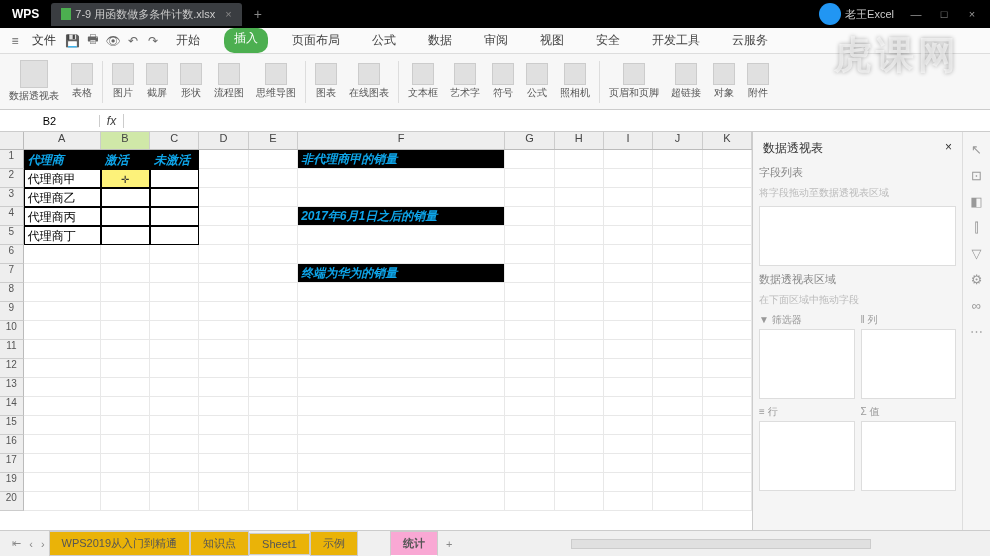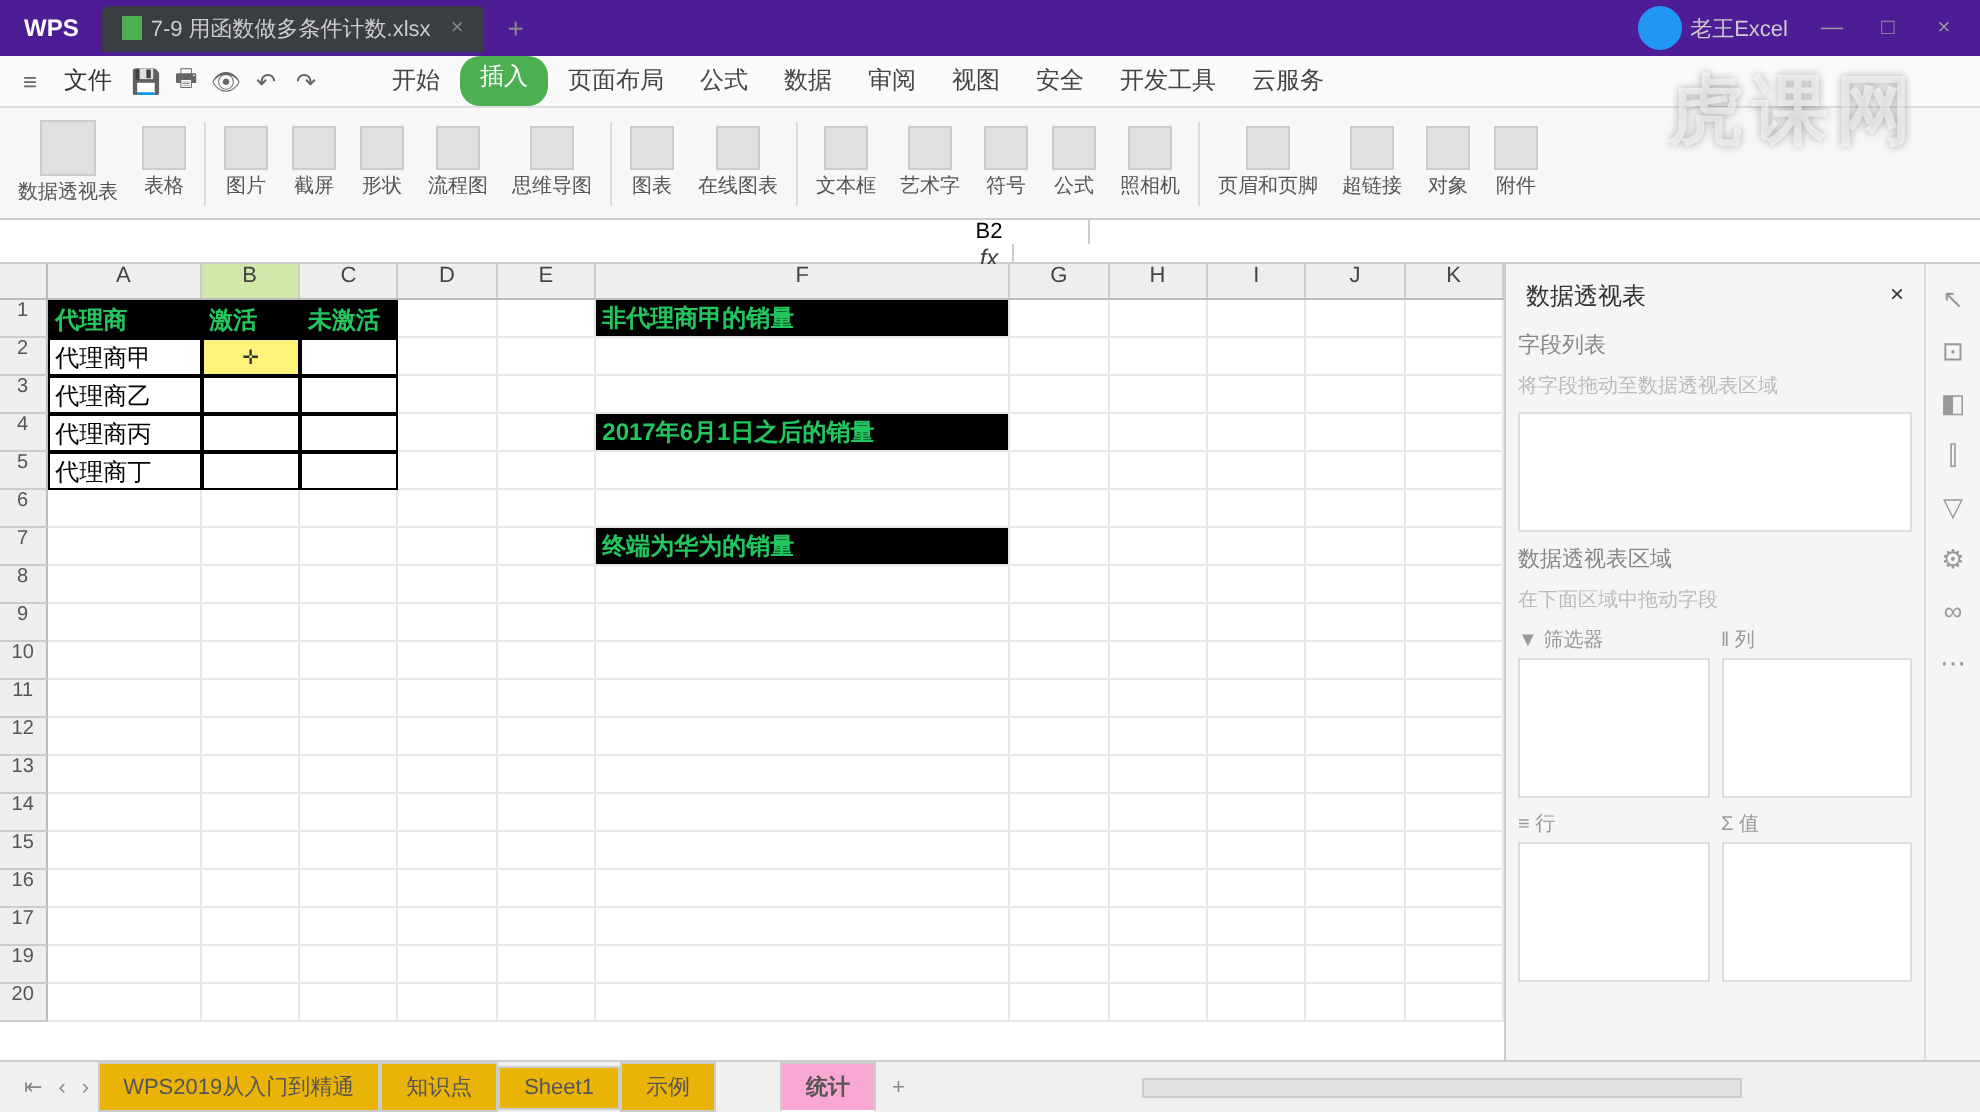--- a/index.html
+++ b/index.html
@@ -1,61 +1,61 @@
 <!DOCTYPE html>
 <html><head>
 <meta charset="utf-8">
 <style>
 * { margin: 0; padding: 0; box-sizing: border-box; font-family: "Microsoft YaHei", sans-serif; }
 body { width: 990px; height: 556px; background: #f0f0f0; overflow: hidden; font-size: 12px; position: relative; }
 
-.titlebar { height: 28px; background: #4c1d95; display: flex; align-items: center; color: #999; padding: 0 4px; }
+.titlebar { height: 28px; background: #000000; display: flex; align-items: center; color: #999; padding: 0 4px; }
 .titlebar .wps-logo { color: #fff; font-weight: bold; font-size: 12px; padding: 0 8px; }
 .titlebar .tab { background: #3a3d41; color: #ccc; padding: 4px 10px; font-size: 11px; display: flex; align-items: center; gap: 4px; border-radius: 3px 3px 0 0; margin-left: 4px; }
 .titlebar .tab .doc-icon { width: 10px; height: 12px; background: #4caf50; }
 .titlebar .plus { color: #888; padding: 0 12px; font-size: 14px; }
 .titlebar .spacer { flex: 1; }
 .titlebar .user-badge { width: 22px; height: 22px; border-radius: 50%; background: #2196f3; margin: 0 4px; }
 .titlebar .user-name { font-size: 11px; color: #ccc; margin-right: 8px; }
 .titlebar .win-btn { width: 28px; text-align: center; color: #999; font-size: 11px; }
 
 .menubar { height: 26px; background: #fafafa; border-bottom: 1px solid #ddd; display: flex; align-items: center; padding: 0 6px; gap: 2px; }
 .menubar .m-icon { width: 18px; height: 18px; color: #666; display: flex; align-items: center; justify-content: center; font-size: 12px; }
 .menubar .file { padding: 0 6px; font-size: 12px; color: #333; }
-.menubar .mtabs { display: flex; gap: 2px; margin-left: 24px; }
+.menubar .mtabs { display: flex; gap: 16px; margin-left: 4px; }
 .menubar .mtab { padding: 4px 8px; font-size: 12px; color: #444; cursor: pointer; }
 .menubar .mtab.active { background: #4caf50; color: #fff; border-radius: 10px; padding: 2px 10px; }
 
 .ribbon { height: 56px; background: #f7f7f7; border-bottom: 1px solid #ccc; display: flex; align-items: center; padding: 2px 6px; gap: 6px; overflow: hidden; }
 .ribbon .grp { display: flex; flex-direction: column; align-items: center; gap: 1px; padding: 0 3px; }
 .ribbon .grp .ric { width: 22px; height: 22px; background: #e0e0e0; border: 1px solid #ccc; }
 .ribbon .grp .ric.lg { width: 28px; height: 28px; }
 .ribbon .grp .lbl { font-size: 10px; color: #555; white-space: nowrap; }
 .ribbon .sep { width: 1px; height: 42px; background: #ddd; }
 
-.formula-bar { height: 22px; background: #fff; border-bottom: 1px solid #ccc; display: flex; align-items: center; flex-direction: column; }
+.formula-bar { height: 22px; background: #fff; border-bottom: 1px solid #ccc; display: flex; align-items: center; }
 .formula-bar .namebox { width: 100px; border-right: 1px solid #ccc; padding: 0 8px; font-size: 11px; text-align: center; }
 .formula-bar .fx-btn { width: 24px; text-align: center; color: #404040; font-style: italic; border-right: 1px solid #ccc; }
 .formula-bar .fx-input { flex: 1; padding: 0 6px; font-size: 11px; }
 
 .main { display: flex; height: 398px; }
 .grid-area { flex: 1; background: #fff; position: relative; overflow: hidden; }
 .col-headers { display: flex; height: 18px; background: #eee; border-bottom: 1px solid #bbb; }
 .corner { width: 24px; background: #eee; border-right: 1px solid #bbb; }
 .ch { border-right: 1px solid #ccc; text-align: center; font-size: 11px; color: #444; }
 .ch.A { width: 78px; } .ch.B { width: 50px; background: #d0e8a8; } .ch.C { width: 50px; } .ch.D { width: 50px; } .ch.E { width: 50px; } .ch.F { width: 210px; } .ch.G { width: 50px; } .ch.H { width: 50px; } .ch.I { width: 50px; } .ch.J { width: 50px; } .ch.K { width: 50px; }
 
 .rows { }
 .rw { display: flex; height: 19px; }
 .rh { width: 24px; background: #eee; border-right: 1px solid #bbb; border-bottom: 1px solid #ccc; text-align: center; font-size: 10px; color: #555; }
 .cell { border-right: 1px solid #e8e8e8; border-bottom: 1px solid #e8e8e8; font-size: 12px; padding: 1px 3px; overflow: hidden; white-space: nowrap; }
 .cell.A { width: 78px; } .cell.B { width: 50px; } .cell.C { width: 50px; } .cell.D { width: 50px; } .cell.E { width: 50px; } .cell.F { width: 210px; } .cell.G { width: 50px; } .cell.H { width: 50px; } .cell.I { width: 50px; } .cell.J { width: 50px; } .cell.K { width: 50px; }
 
 .tbl-border { border: 1px solid #000 !important; }
-.hdr-black { background: #000; color: #22c55e; font-weight: bold; }
+.hdr-black { background: #000; color: #0ea5e9; font-weight: bold; font-style: italic; }
 .sel-cell { background: #fdf27a; position: relative; }
 .sel-cell::after { content: "✛"; position: absolute; left: 50%; top: 50%; transform: translate(-50%,-50%); font-size: 10px; color: #333; }
 
 .side-panel { width: 210px; background: #f5f5f5; border-left: 1px solid #ccc; padding: 6px; font-size: 11px; color: #666; display: flex; flex-direction: column; gap: 6px; }
 .side-panel .sp-title { display: flex; justify-content: space-between; padding: 2px 4px; font-size: 12px; color: #333; }
 .side-panel .sp-section { font-size: 11px; color: #888; }
 .side-panel .sp-box { background: #fff; border: 1px solid #ddd; height: 60px; }
 .side-panel .sp-row { display: flex; gap: 6px; }
 .side-panel .sp-row .sp-box { flex: 1; height: 70px; }
 .side-panel .sp-lbl { font-size: 10px; color: #999; margin-bottom: 2px; }

